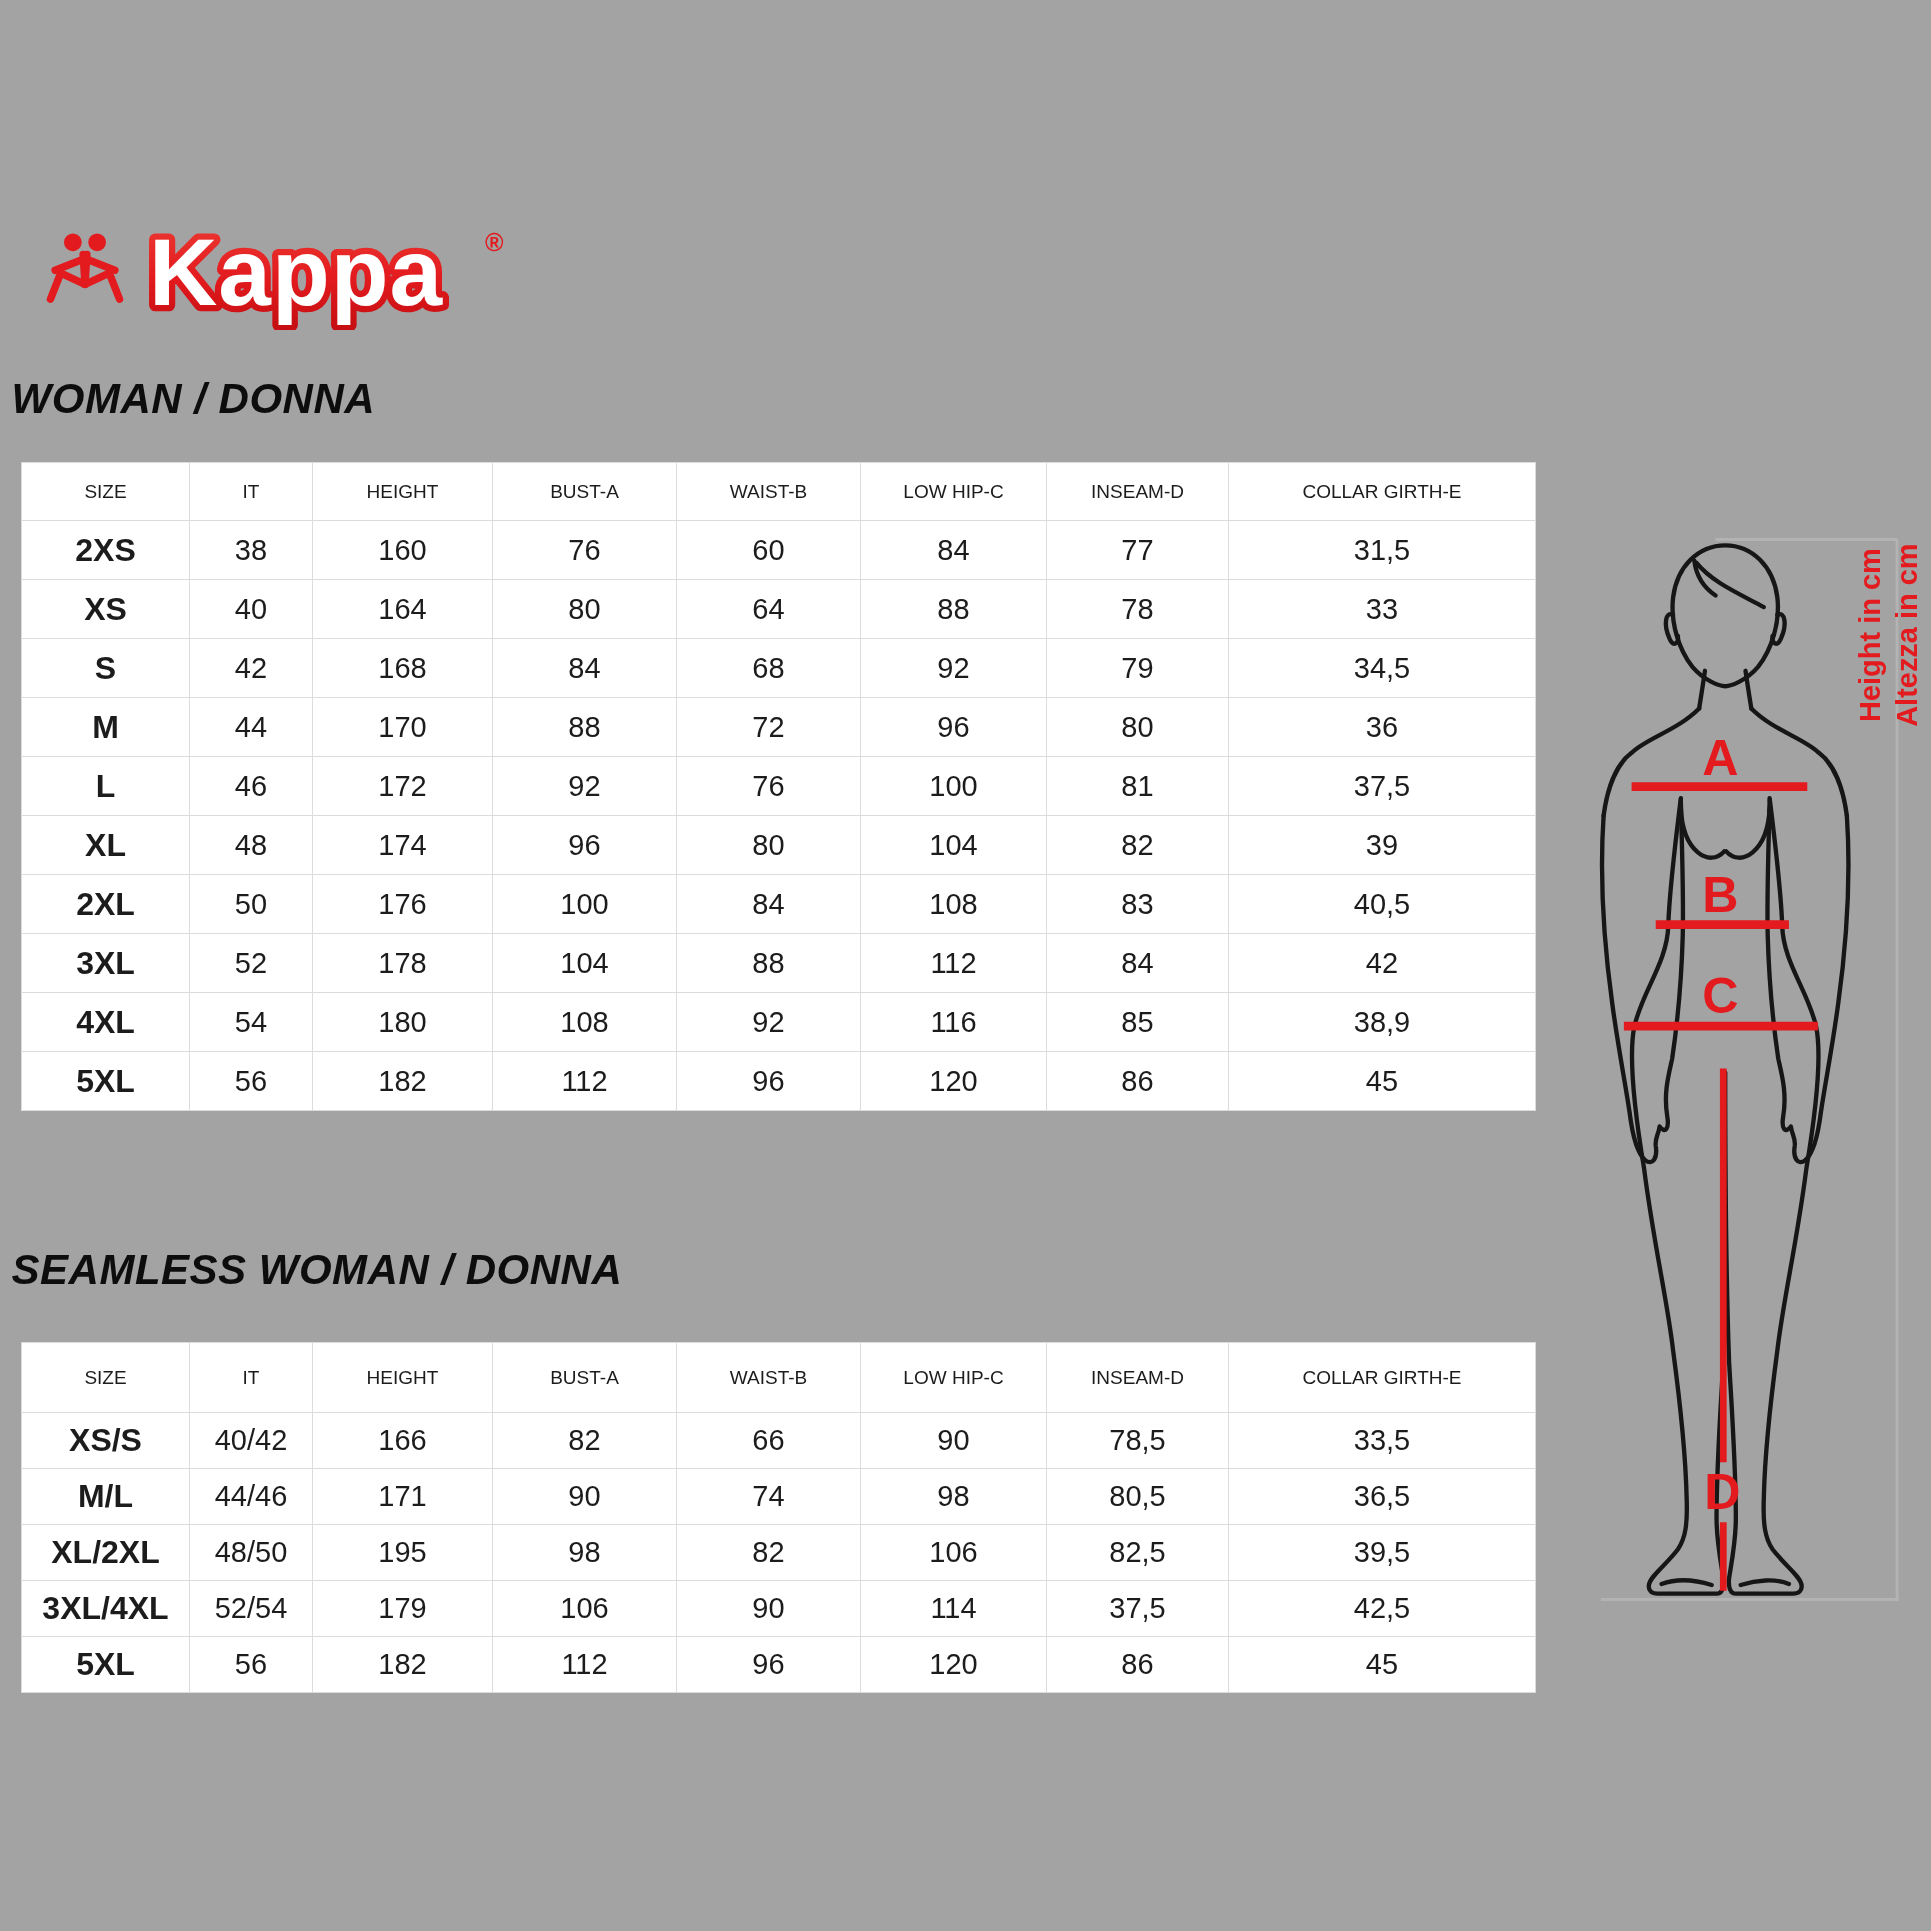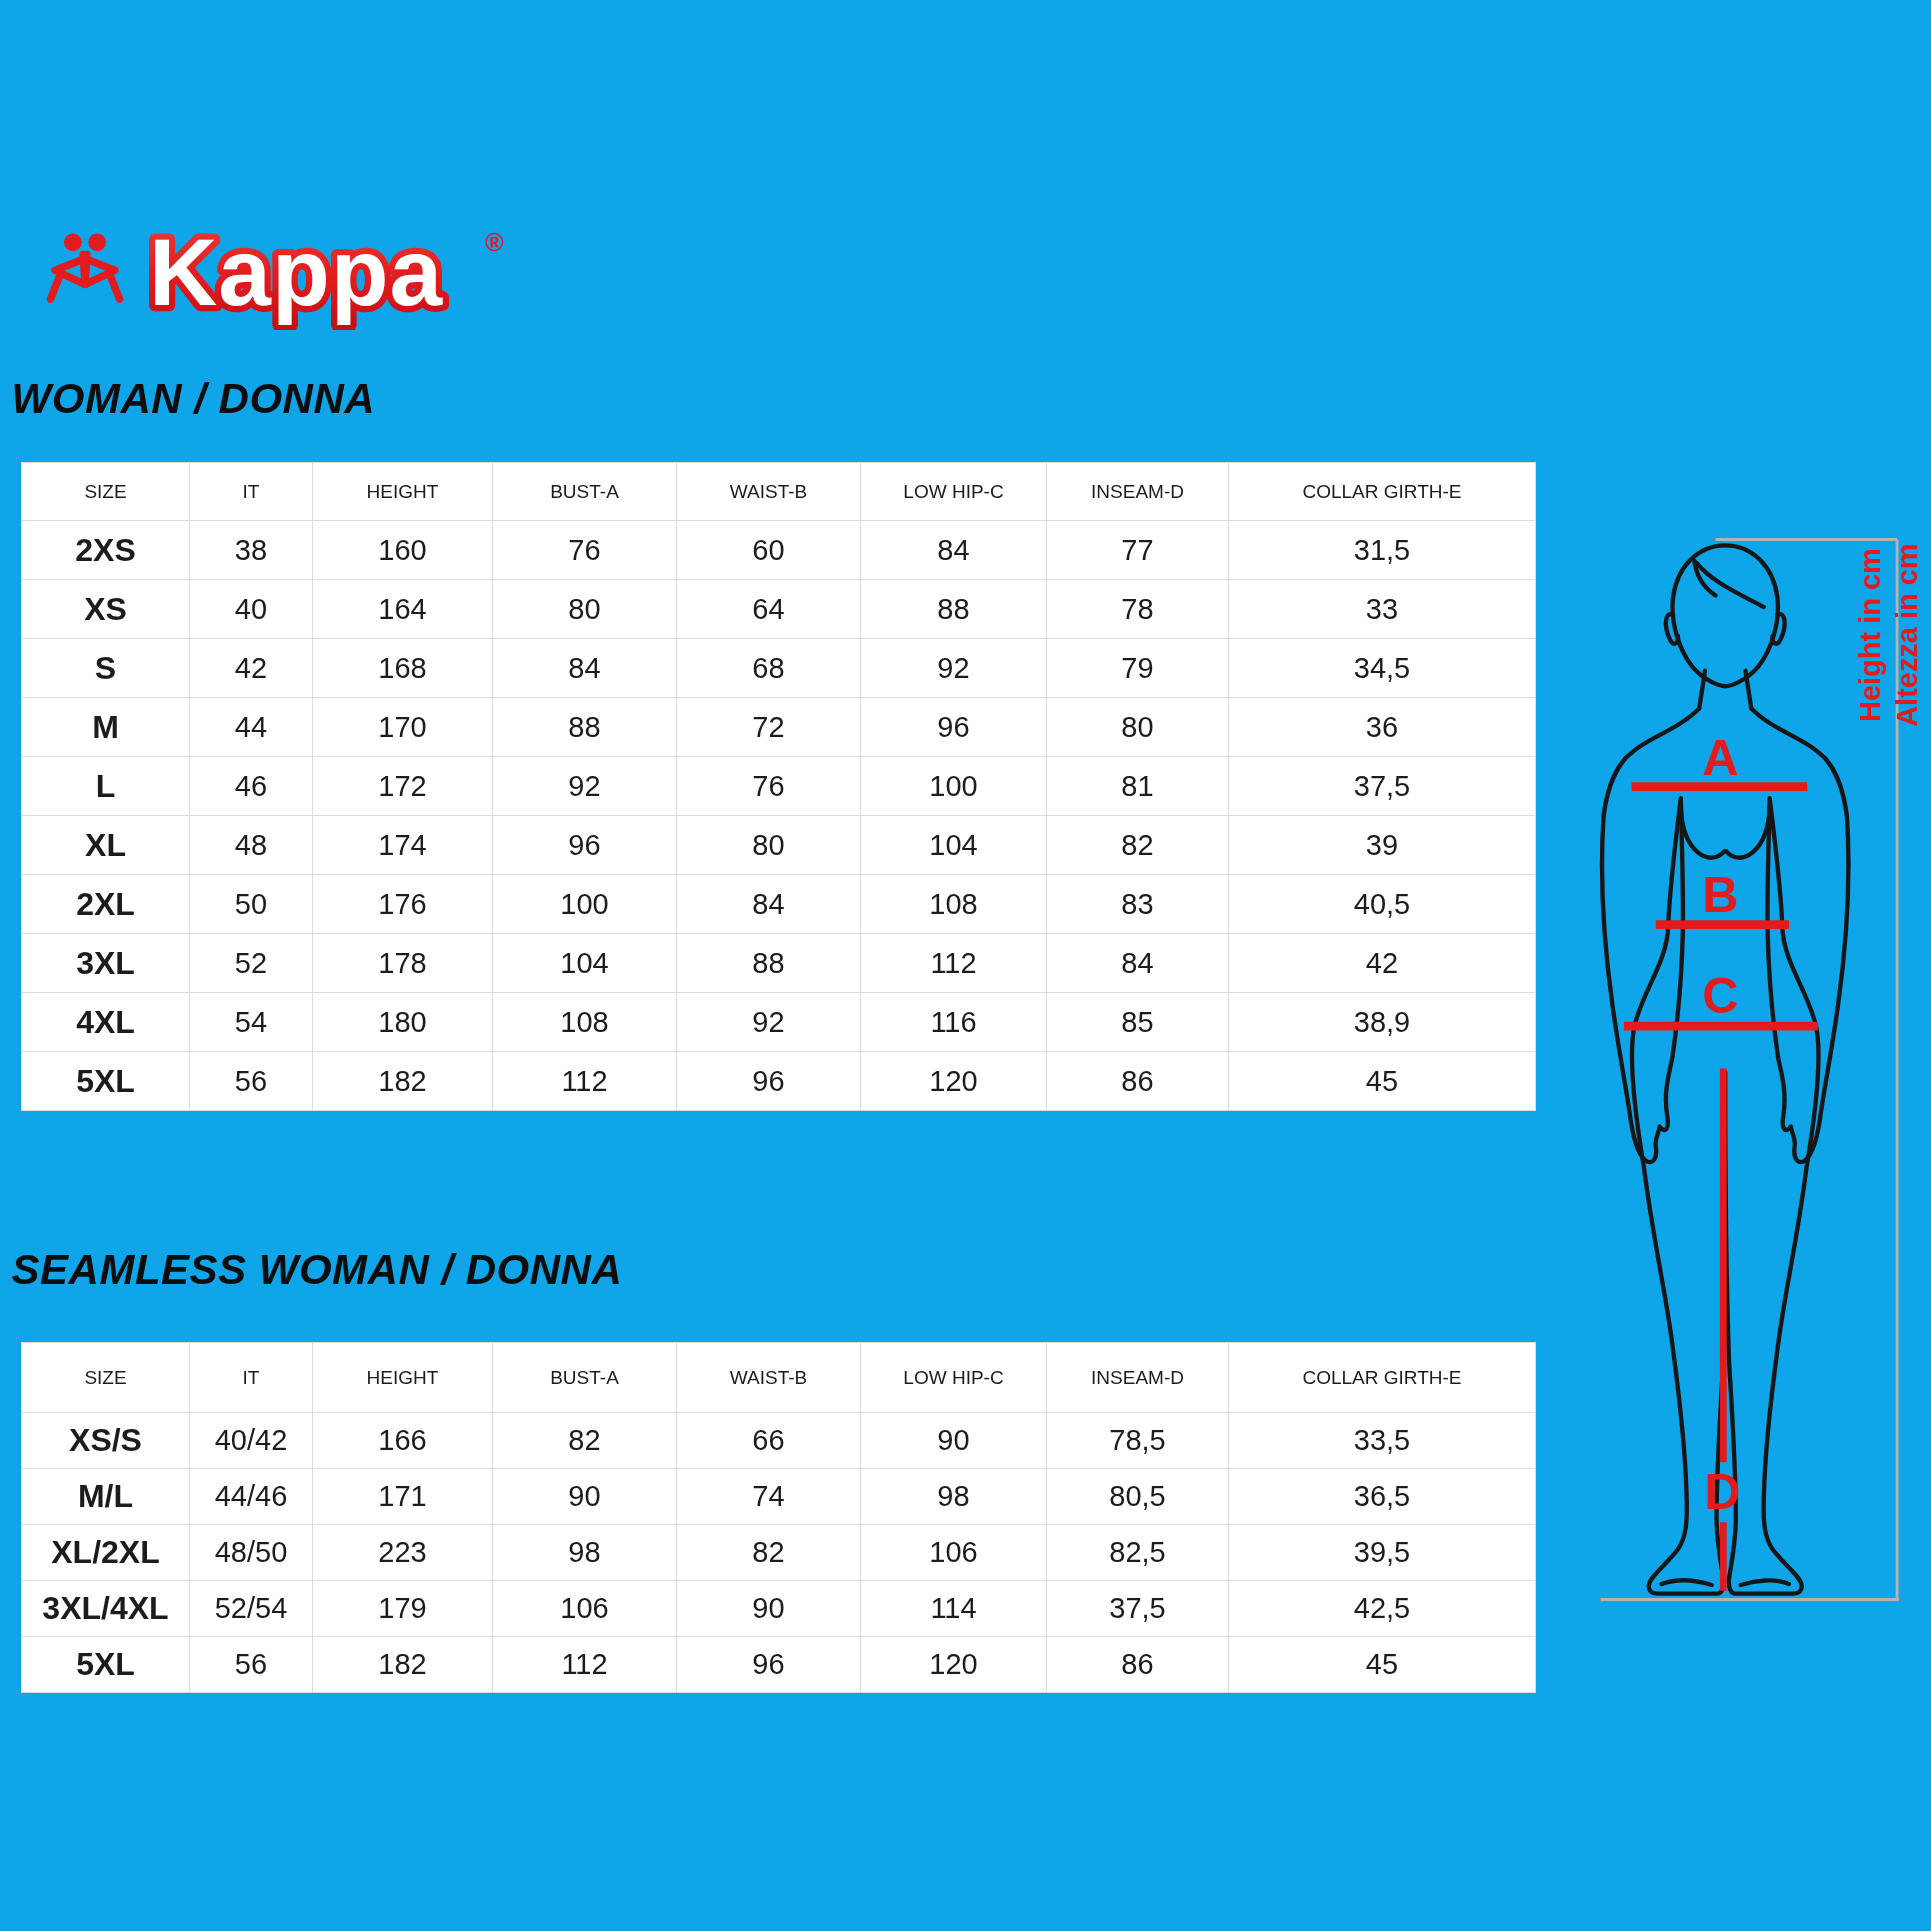--- a/index.html
+++ b/index.html
@@ -1,16 +1,16 @@
 <!DOCTYPE html>
 <html><head>
 <meta charset="utf-8">
 <style>
   html,body{margin:0;padding:0;background:#fbfaf7;}
-  .page{position:relative;width:1931px;height:1931px;background:#0ea5e9;
+  .page{position:relative;width:1931px;height:1931px;background:#a3a3a3;
         font-family:"Liberation Sans",sans-serif;color:#141414;overflow:hidden;}
   .sec-title{position:absolute;margin:0;font-size:42px;font-weight:bold;color:#0d0d0d;letter-spacing:0.5px;font-style:italic;}
   .size-table{border-collapse:collapse;table-layout:fixed;background:#ffffff;}
   .size-table th,.size-table td{border:1.9px solid #dcdcdc;text-align:center;vertical-align:middle;padding:0;color:#1c1c1c;}
   .size-table th{font-size:19px;font-weight:normal;}
   .size-table td{font-size:29px;font-weight:normal;}
   .size-table td:first-child{font-weight:bold;font-size:32px;}
   .t1 th{height:57px;} .t1 td{height:58px;}
   .t2 th{height:69px;} .t2 td{height:55px;}
   .abs{position:absolute;}
@@ -219,21 +219,21 @@
           <td>171</td>
           <td>90</td>
           <td>74</td>
           <td>98</td>
           <td>80,5</td>
           <td>36,5</td>
         </tr>
         <tr>
           <td>XL/2XL</td>
           <td>48/50</td>
-          <td>223</td>
+          <td>195</td>
           <td>98</td>
           <td>82</td>
           <td>106</td>
           <td>82,5</td>
           <td>39,5</td>
         </tr>
         <tr>
           <td>3XL/4XL</td>
           <td>52/54</td>
           <td>179</td>

